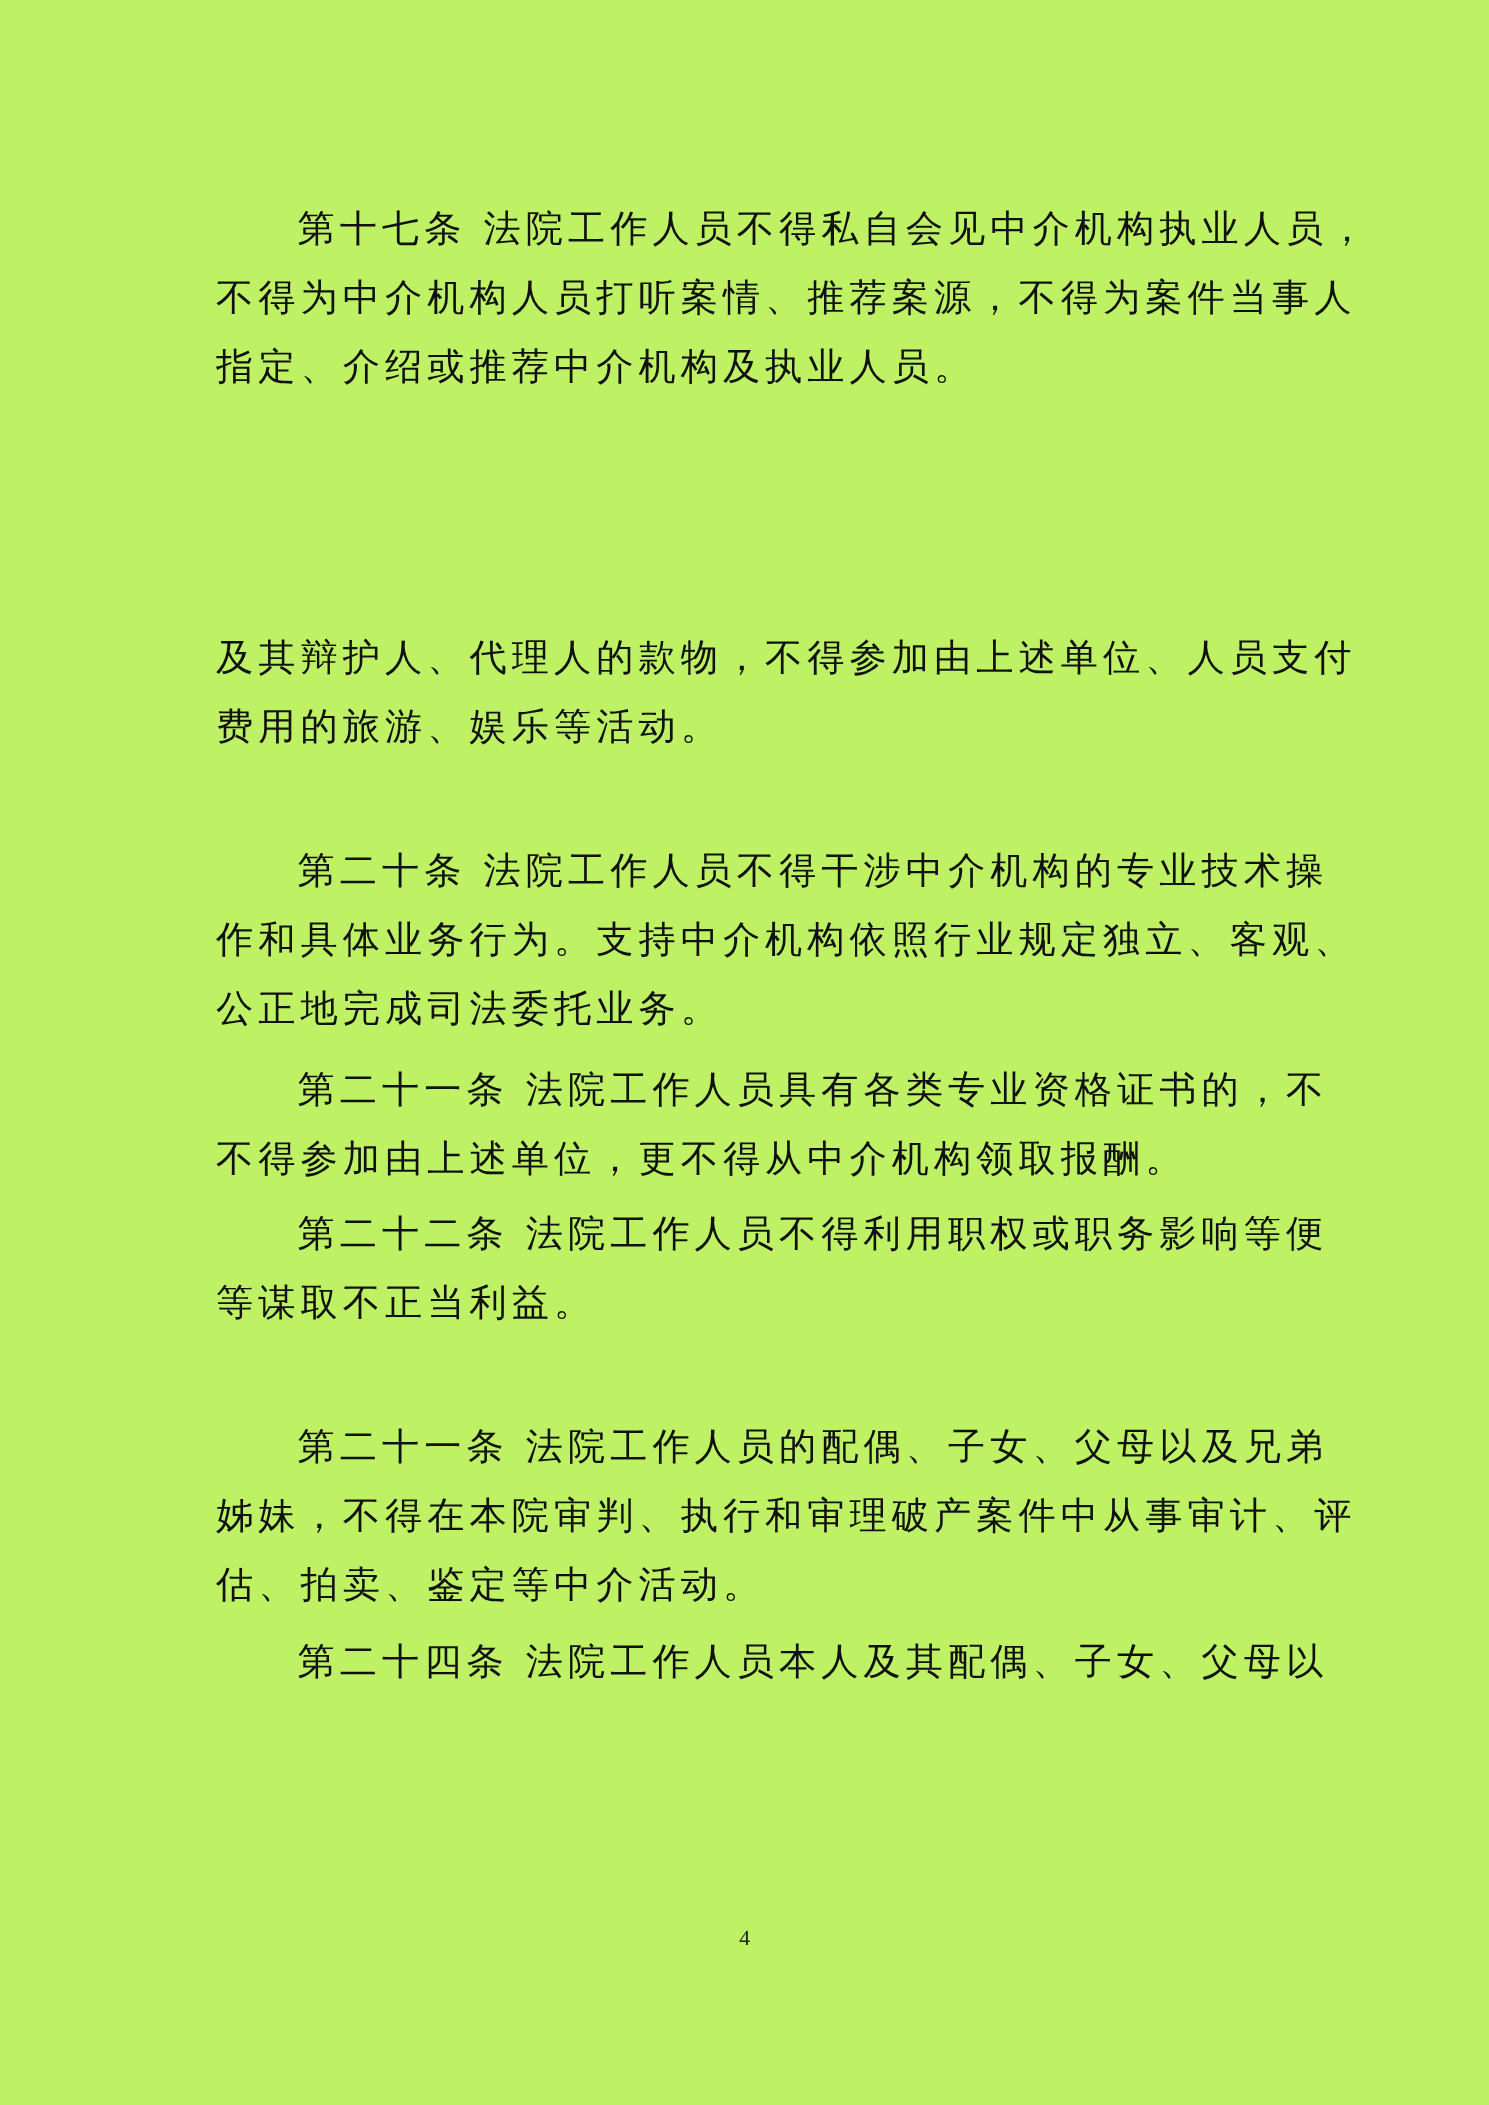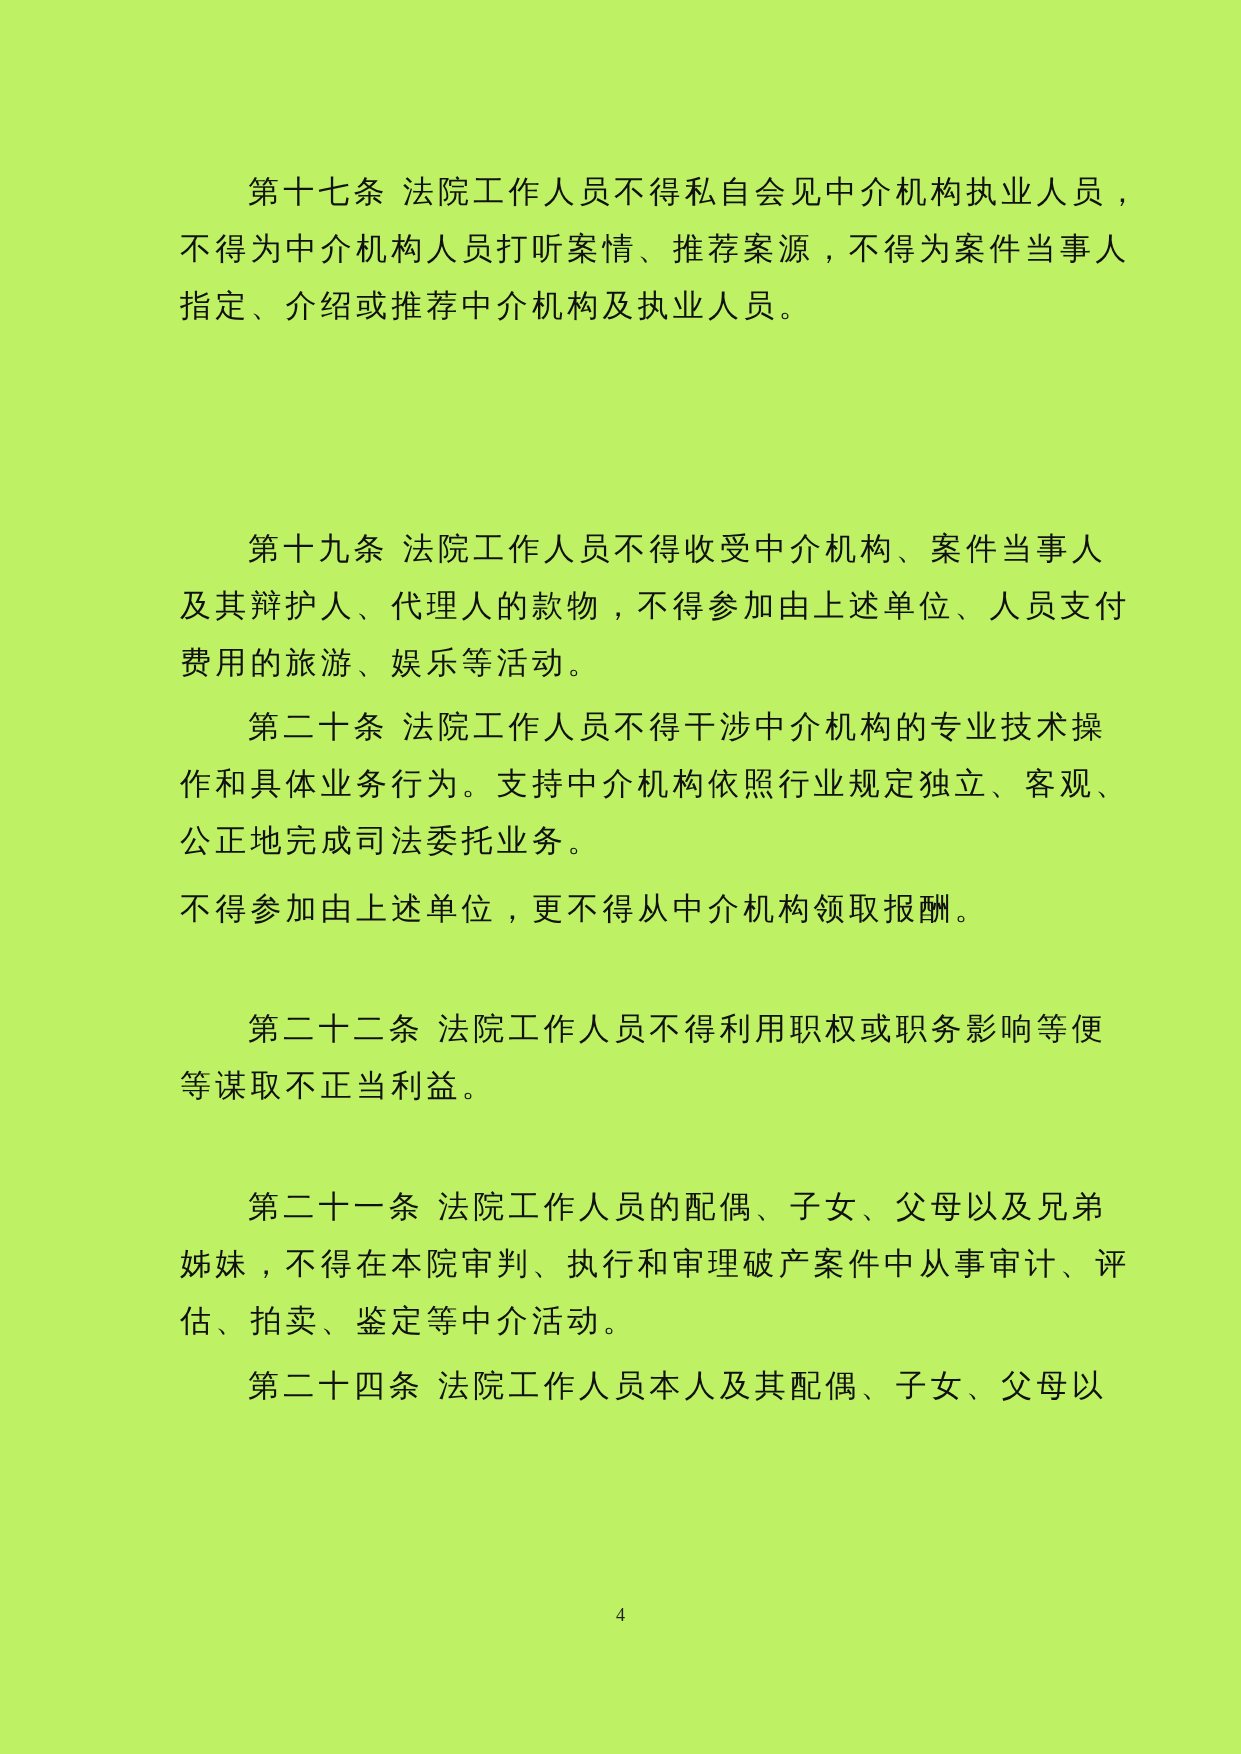--- a/index.html
+++ b/index.html
@@ -61,32 +61,32 @@
 <div class="page">
 
   <div class="article" style="top:163px">
     <div class="line first">第十七条 法院工作人员不得私自会见中介机构执业人员，</div>
     <div class="line">不得为中介机构人员打听案情、推荐案源，不得为案件当事人</div>
     <div class="line last">指定、介绍或推荐中介机构及执业人员。</div>
   </div>
 
 
   <div class="article" style="top:520px">
-    <div class="line first">第十九条 法院工作人员不得收受中介机构、案件当事人</div>
     <div class="line">及其辩护人、代理人的款物，不得参加由上述单位、人员支付</div>
     <div class="line last">费用的旅游、娱乐等活动。</div>
   </div>
 
   <div class="article" style="top:698px">
     <div class="line first">第二十条 法院工作人员不得干涉中介机构的专业技术操</div>
     <div class="line">作和具体业务行为。支持中介机构依照行业规定独立、客观、</div>
     <div class="line last">公正地完成司法委托业务。</div>
   </div>
 
   <div class="article" style="top:880px">
+    <div class="line first">第二十一条 法院工作人员具有各类专业资格证书的，不</div>
     <div class="line last">不得参加由上述单位，更不得从中介机构领取报酬。</div>
   </div>
 
   <div class="article" style="top:1000px">
     <div class="line first">第二十二条 法院工作人员不得利用职权或职务影响等便</div>
     <div class="line last">等谋取不正当利益。</div>
   </div>
 
   <div class="article" style="top:1178px">
     <div class="line first">第二十一条 法院工作人员的配偶、子女、父母以及兄弟</div>

